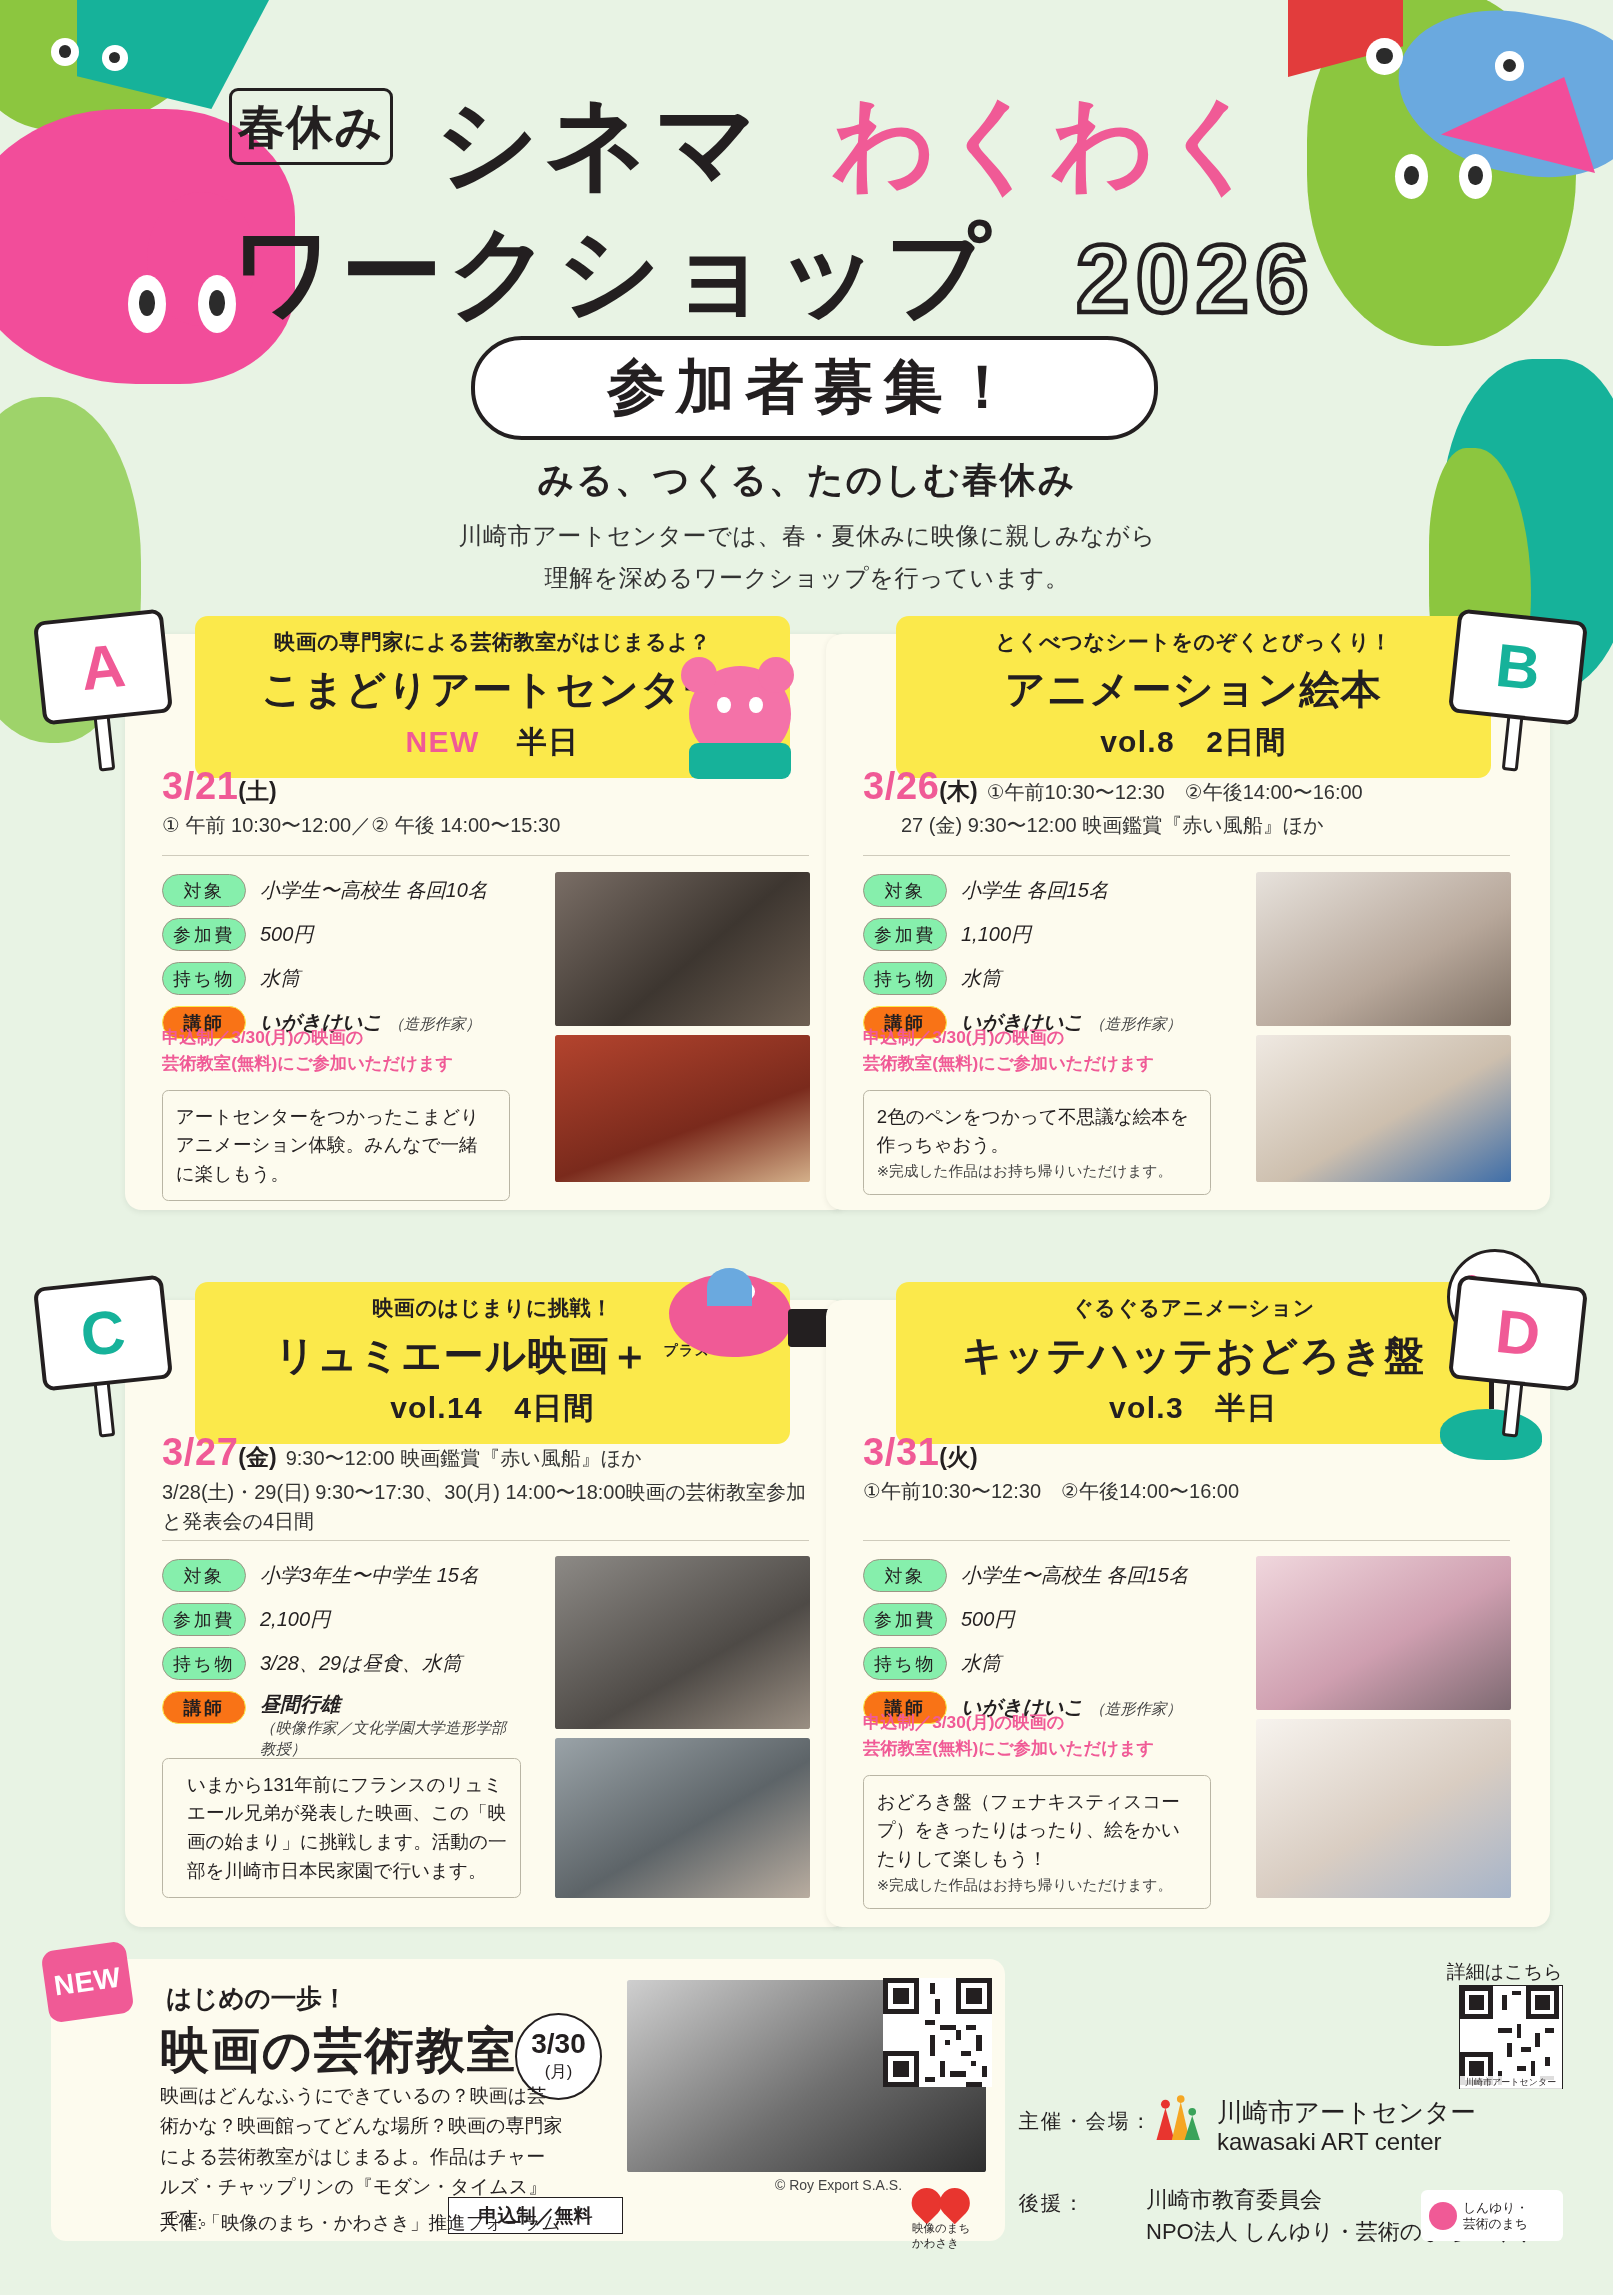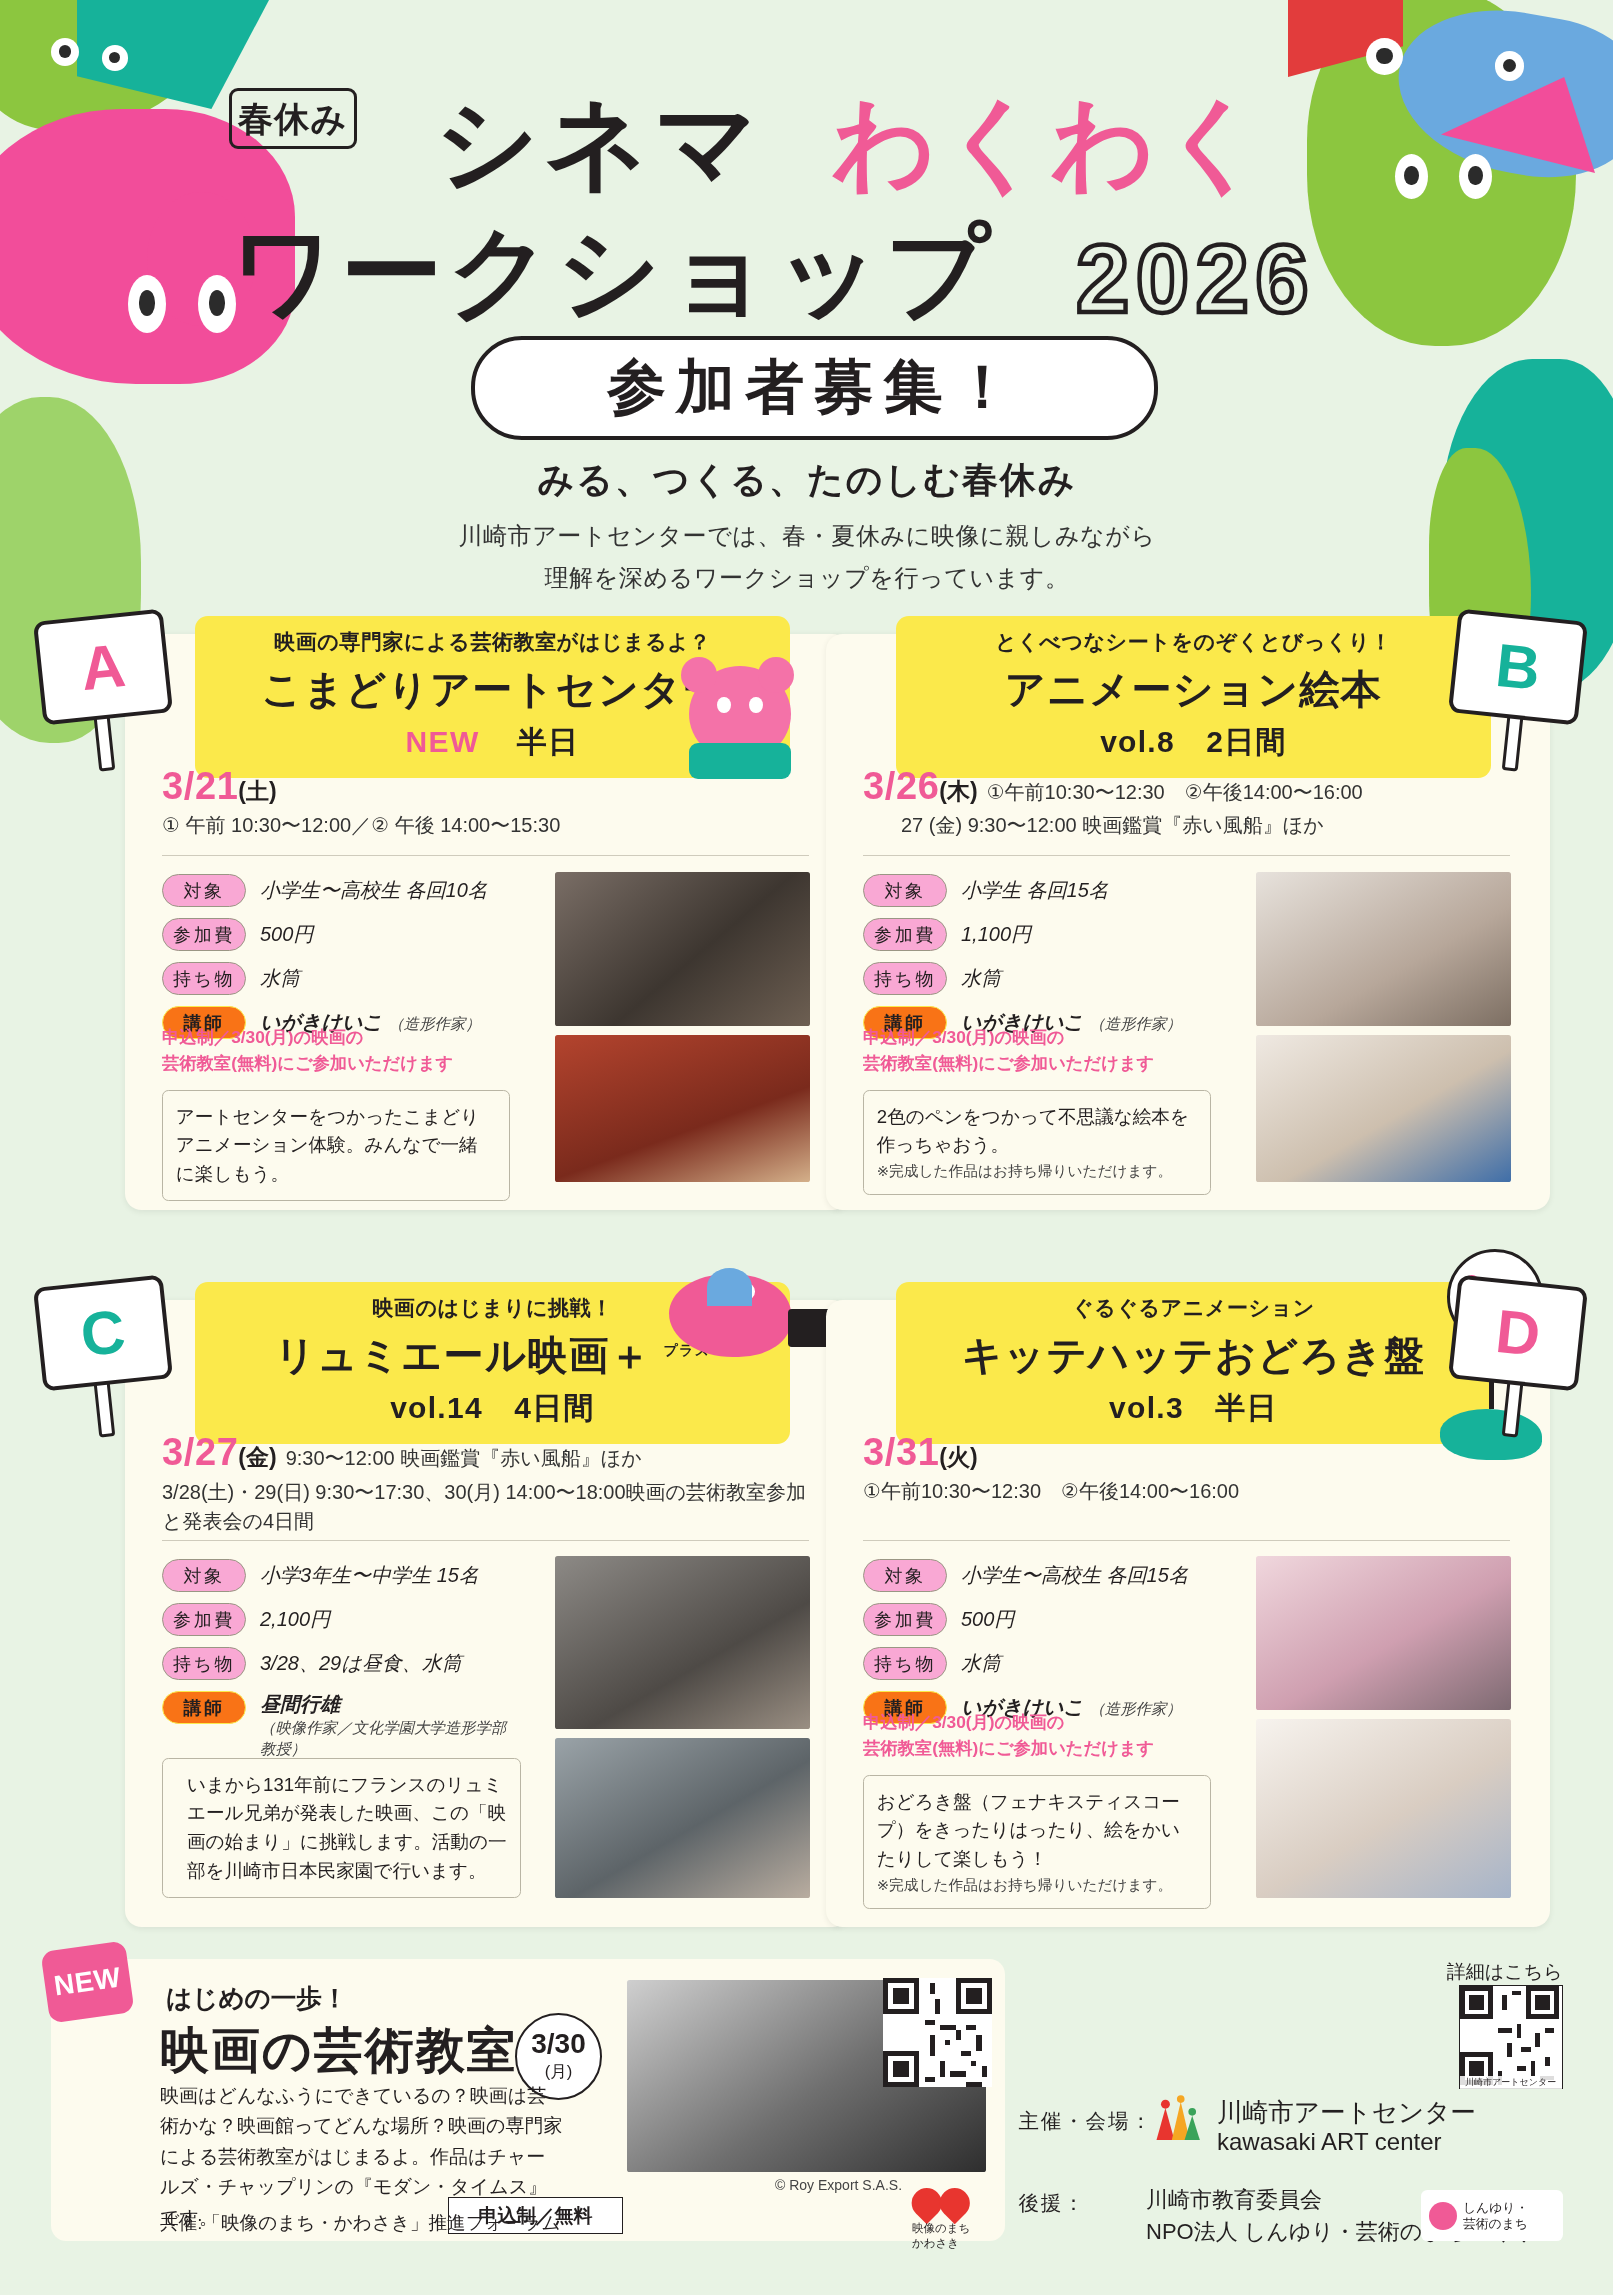--- a/index.html
+++ b/index.html
@@ -62,21 +62,21 @@
     top:397px;left:-51px;width:192px;height:346px;background:#9ed36a;
     border-radius:50% 50% 45% 55%;
   }
   .eye{position:absolute;background:#fff;border-radius:50%;}
   .eye::after{content:"";position:absolute;left:28%;top:26%;width:44%;height:44%;
     background:#2b2b2b;border-radius:50%;}
 
   
   #header{position:absolute;top:0;left:0;width:1614px;height:615px;}
   #spring-badge{
-    position:absolute;top:96px;left:238px;font-size:35px;font-weight:bold;color:#231f20;
+    position:absolute;top:96px;left:238px;font-size:47px;font-weight:bold;color:#231f20;
     letter-spacing:1.3px;
   }
   #spring-badge::after{
     content:"";position:absolute;left:-9px;top:-7.7px;right:-9px;bottom:-6.4px;
     border:3.8px solid #231f20;border-radius:9px;
   }
   #title-cinema{position:absolute;top:76px;left:435px;font-size:102px;font-weight:bold;color:#231f20;letter-spacing:5.1px;}
   #title-wakuwaku{position:absolute;top:76px;left:832px;font-size:102px;font-weight:bold;color:#f05a96;letter-spacing:5.1px;}
   #title-workshop{position:absolute;top:205px;left:231px;font-size:102px;font-weight:bold;color:#231f20;letter-spacing:5.1px;}
   #title-year{
@@ -147,21 +147,21 @@
   .dt-big{font-size:38px;font-weight:bold;color:#231f20;letter-spacing:0.6px;}
   .dt-mid{font-size:23px;font-weight:bold;color:#231f20;}
   .dt-small{font-size:20px;color:#333;margin-left:9px;}
   .dt-row2{font-size:20px;color:#333;margin-top:2.6px;}
 
   .rule{position:absolute;left:37px;width:647px;height:1.3px;background:#cfcbbc;}
 
   .info{position:absolute;left:37px;width:359px;}
   .info-row{display:flex;align-items:center;margin-bottom:11px;}
   .tag{
-    width:82px;height:31px;border-radius:16.6px;background:#f9a8d4;border:1.3px solid #9a9684;
+    width:82px;height:31px;border-radius:16.6px;background:#86efac;border:1.3px solid #9a9684;
     font-size:18px;display:flex;align-items:center;justify-content:center;letter-spacing:2.6px;
     color:#231f20;flex:none;
   }
   .tag.teacher{background:#f97316;border-color:#fbe94b;font-weight:bold;}
   .info-val{font-size:20px;color:#231f20;margin-left:14px;font-style:italic;}
   .info-val .sm{font-size:15.4px;color:#444;}
   .info-val b{font-weight:bold;}
 
   .notice{font-size:17.3px;color:#f05a96;font-weight:bold;line-height:1.5;}
 

